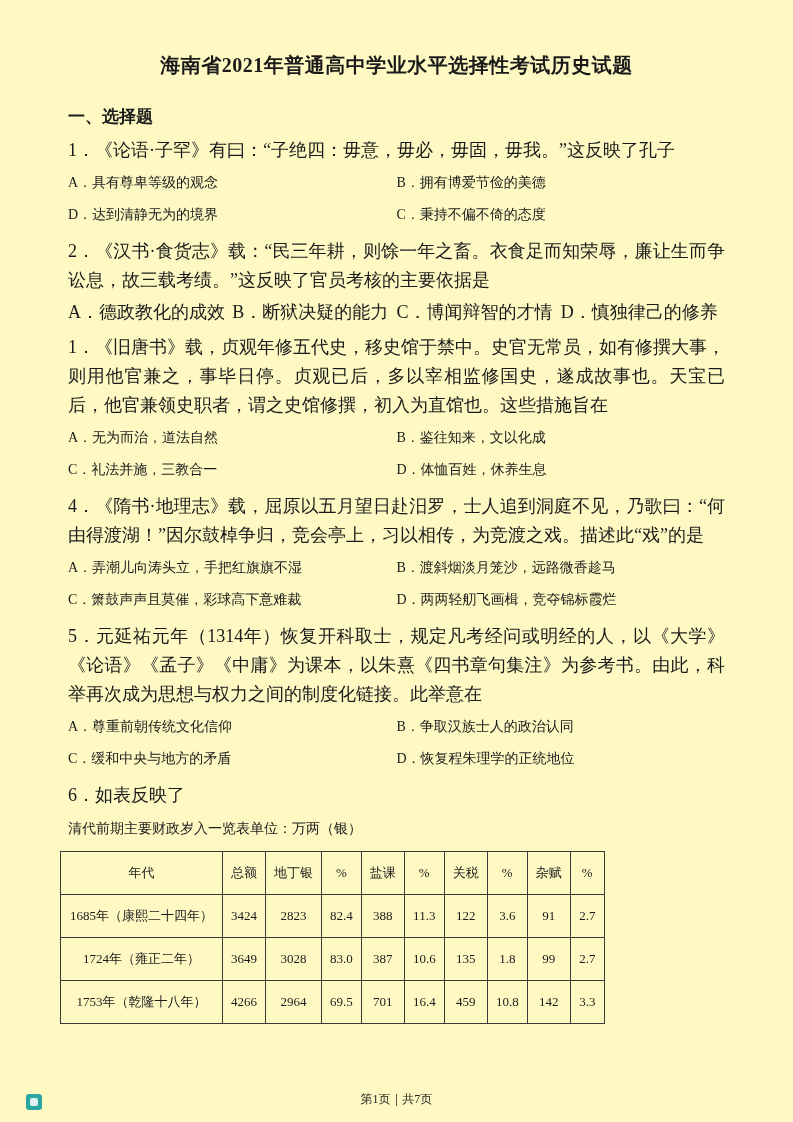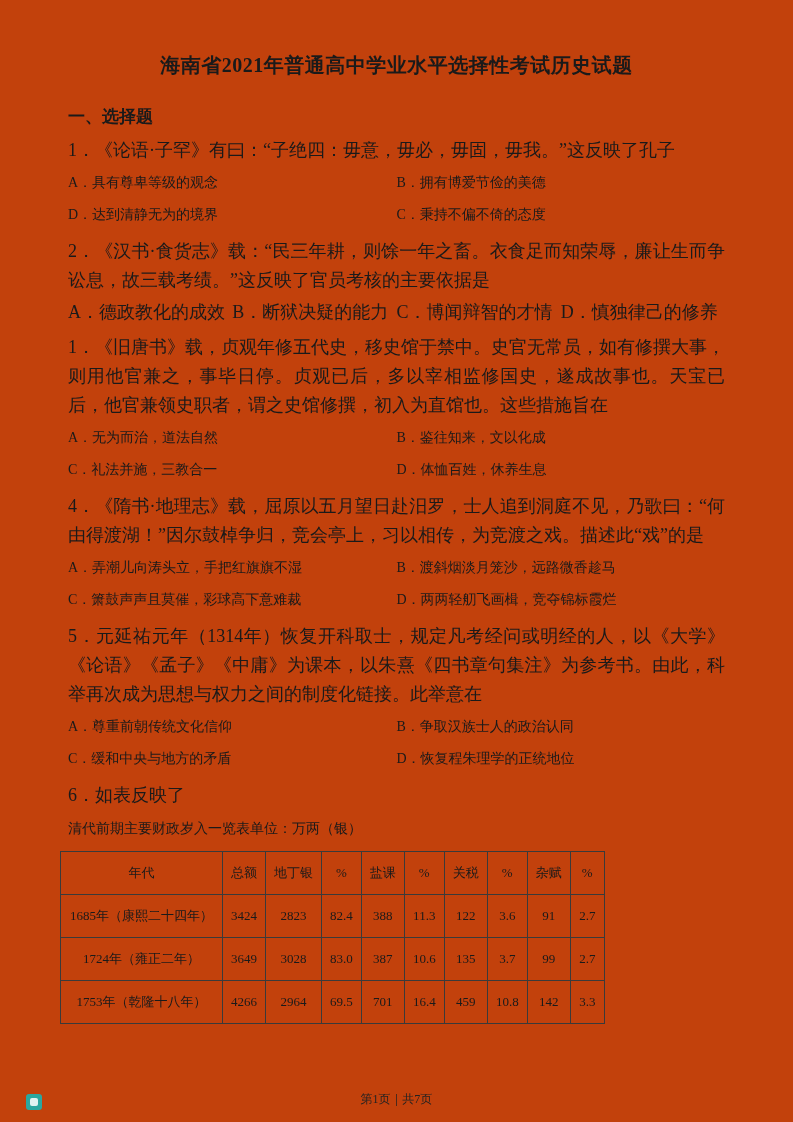--- a/index.html
+++ b/index.html
@@ -1,20 +1,20 @@
 <!DOCTYPE html>
 <html><head>
 <meta charset="utf-8">
 <style>
   html,body{margin:0;padding:0;background:#ffffff;}
   .page{
     position:relative;
     width:793px;height:1122px;
     margin:0 auto;
-    background:#c2410c;
+    background:#fef9c3;
     font-family:"Liberation Serif","DejaVu Serif",serif;
     color:#1a1a1a;
     box-sizing:border-box;
     padding:52px 68px 40px 68px;
     overflow:hidden;
   }
   .doc-title{
     text-align:center;
     font-size:20px;
     font-weight:bold;
@@ -195,21 +195,21 @@
           <td>2.7</td>
         </tr>
         <tr>
           <td>1724年（雍正二年）</td>
           <td>3649</td>
           <td>3028</td>
           <td>83.0</td>
           <td>387</td>
           <td>10.6</td>
           <td>135</td>
-          <td>3.7</td>
+          <td>1.8</td>
           <td>99</td>
           <td>2.7</td>
         </tr>
         <tr>
           <td>1753年（乾隆十八年）</td>
           <td>4266</td>
           <td>2964</td>
           <td>69.5</td>
           <td>701</td>
           <td>16.4</td>

